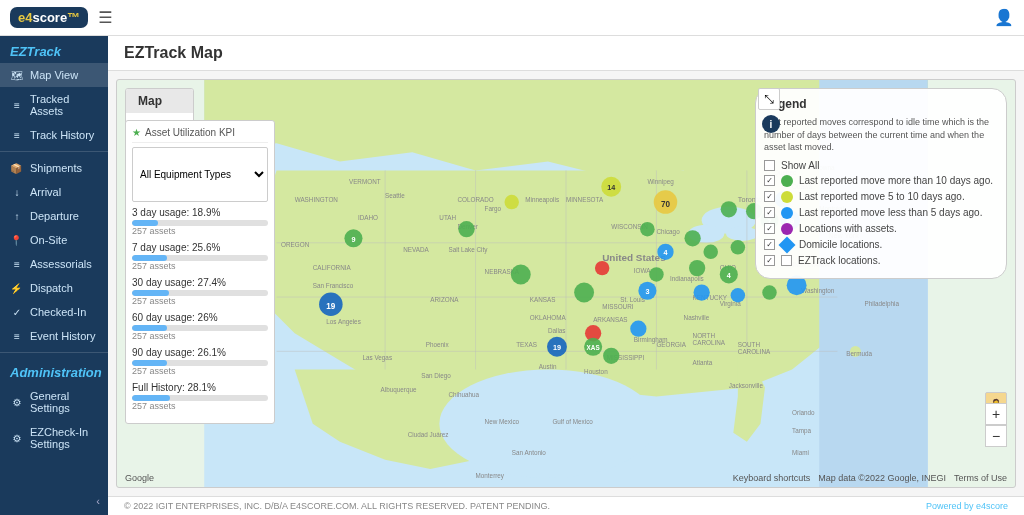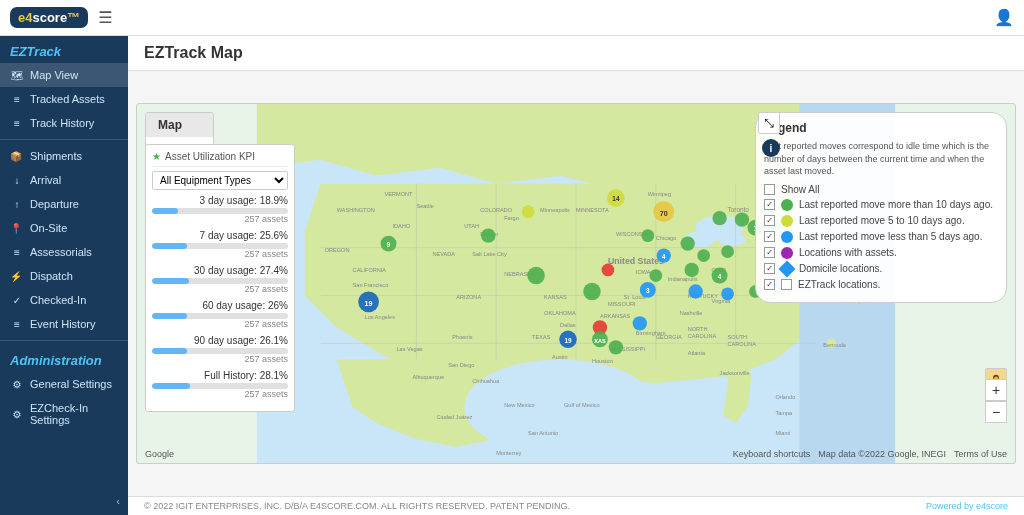--- a/index.html
+++ b/index.html
@@ -19,21 +19,21 @@
     .top-bar-left { display: flex; align-items: center; gap: 10px; }
     .logo { background: #1a3a5c; color: #e8c840; font-weight: bold; font-size: 13px; padding: 3px 8px; border-radius: 7px; }
     .logo span { color: #fff; }
     .hamburger-icon { font-size: 16px; color: #555; cursor: pointer; }
 
     
     .main-container { display: flex; flex: 1; overflow: hidden; }
 
     
     .sidebar {
-      width: 128px;
+      width: 108px;
       background: #1a3a5c;
       color: #fff;
       display: flex;
       flex-direction: column;
       flex-shrink: 0;
       overflow-y: auto;
       font-size: 11px;
     }
     .sidebar-section-title {
       color: #4fc3f7;
@@ -62,21 +62,20 @@
       color: #aac;
     }
 
     
     .content-area {
       flex: 1;
       display: flex;
       flex-direction: column;
       overflow: hidden;
       background: #f5f5f5;
-      gap: 24px;
     }
 
     .page-title-bar {
       background: #fff;
       padding: 8px 16px;
       border-bottom: 1px solid #ddd;
       font-size: 16px;
       font-weight: bold;
       color: #333;
       flex-shrink: 0;
@@ -136,25 +135,25 @@
       margin-bottom: 4px;
       display: flex;
       align-items: center;
       gap: 4px;
     }
     .kpi-filter {
       width: 100%;
       font-size: 10px;
       border: 1px solid #ccc;
       border-radius: 2px;
-      padding: 2px 3px;
+      padding: 20px 3px;
       margin-bottom: 5px;
       background: #fff;
     }
-    .kpi-row { margin-bottom: 6px; text-align: right; }
+    .kpi-row { margin-bottom: 6px; }
     .kpi-label { color: #333; margin-bottom: 2px; }
     .kpi-bar-wrap { height: 6px; background: #e0e0e0; border-radius: 3px; overflow: hidden; }
     .kpi-bar { height: 6px; border-radius: 3px; }
     .kpi-sub { color: #888; font-size: 9px; }
 
     
     .map-bg {
       position: absolute;
       top: 0; left: 0; right: 0; bottom: 0;
       z-index: 1;

